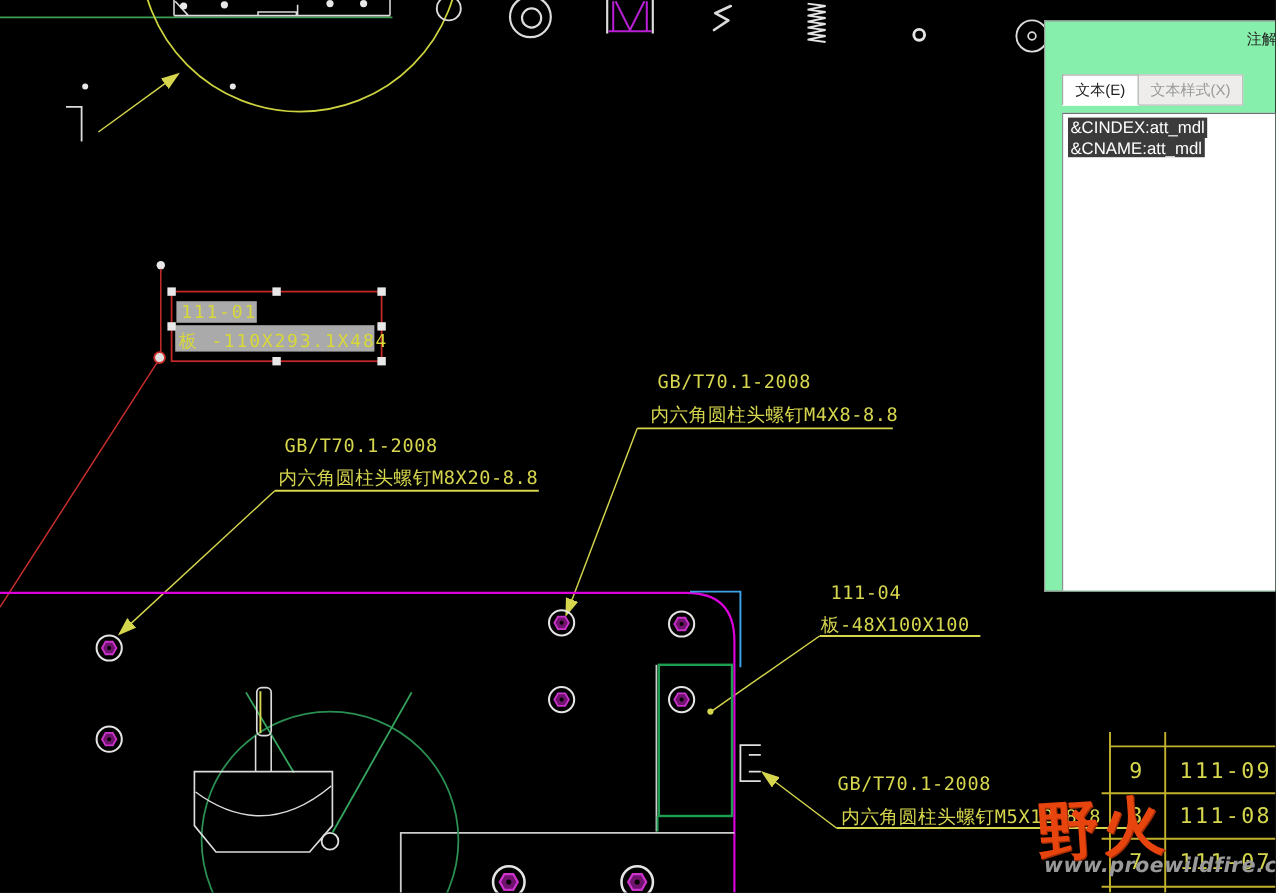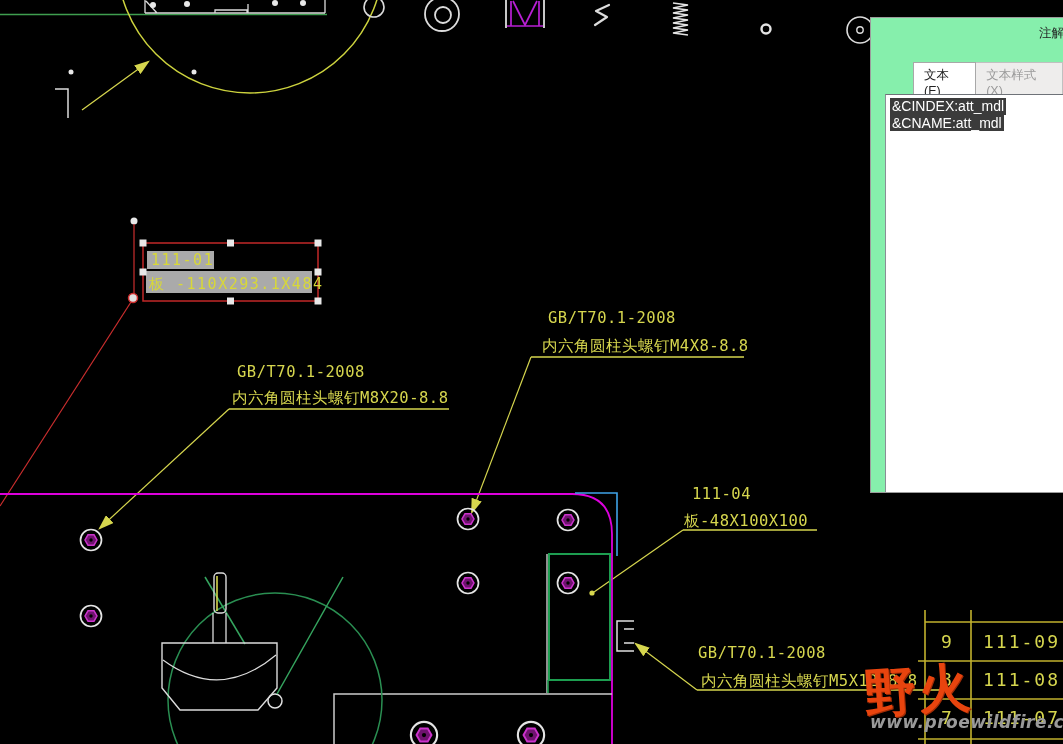--- a/index.html
+++ b/index.html
@@ -17,21 +17,21 @@
            font-family:"DejaVu Sans",sans-serif;text-shadow:1px 1px 0 #a02c06;}
   #wm-url{position:absolute;left:870px;top:712px;z-index:2;color:#9a9a9a;
           font-size:17px;font-style:italic;font-weight:bold;letter-spacing:.5px;
           font-family:"DejaVu Sans",sans-serif;}
 
   
   #dlg{position:absolute;left:870px;top:17px;width:193px;height:476px;z-index:3;
        background:#86efac;border:1px solid #9c9c9c;border-right:none;box-sizing:border-box;
        overflow:hidden;}
   #dlg-title{position:absolute;left:168px;top:7px;font-size:12.5px;color:#222;white-space:nowrap;}
-  .tabs{position:absolute;left:14px;top:44px;display:flex;align-items:flex-start;margin-left:28px;}
+  .tabs{position:absolute;left:14px;top:44px;display:flex;align-items:flex-start;}
   .tab{font-size:12.5px;padding:4px 10px 3px 10px;box-sizing:border-box;}
   .tab.active{background:#fff;border:1px solid #a8a8a8;border-bottom:1px solid #fff;color:#222;}
   .tab.inactive{background:#eeedec;border:1px solid #c0c0c0;border-left:none;color:#9a9a9a;}
   #dlg-textarea{position:absolute;left:14px;top:76px;width:185px;height:441px;background:#fff;
        border:1px solid #8a8f96;border-top-color:#6e7278;padding:3px 4px;box-sizing:border-box;}
   .sel-line{display:table;background:#3b3b3b;color:#fff;font-size:14px;line-height:16.5px;
        padding:0 2px;white-space:nowrap;}
   #dlg-sep{position:absolute;left:2px;top:535px;width:190px;border-top:1px solid #d8d8d8;}
 </style>
 </head>

